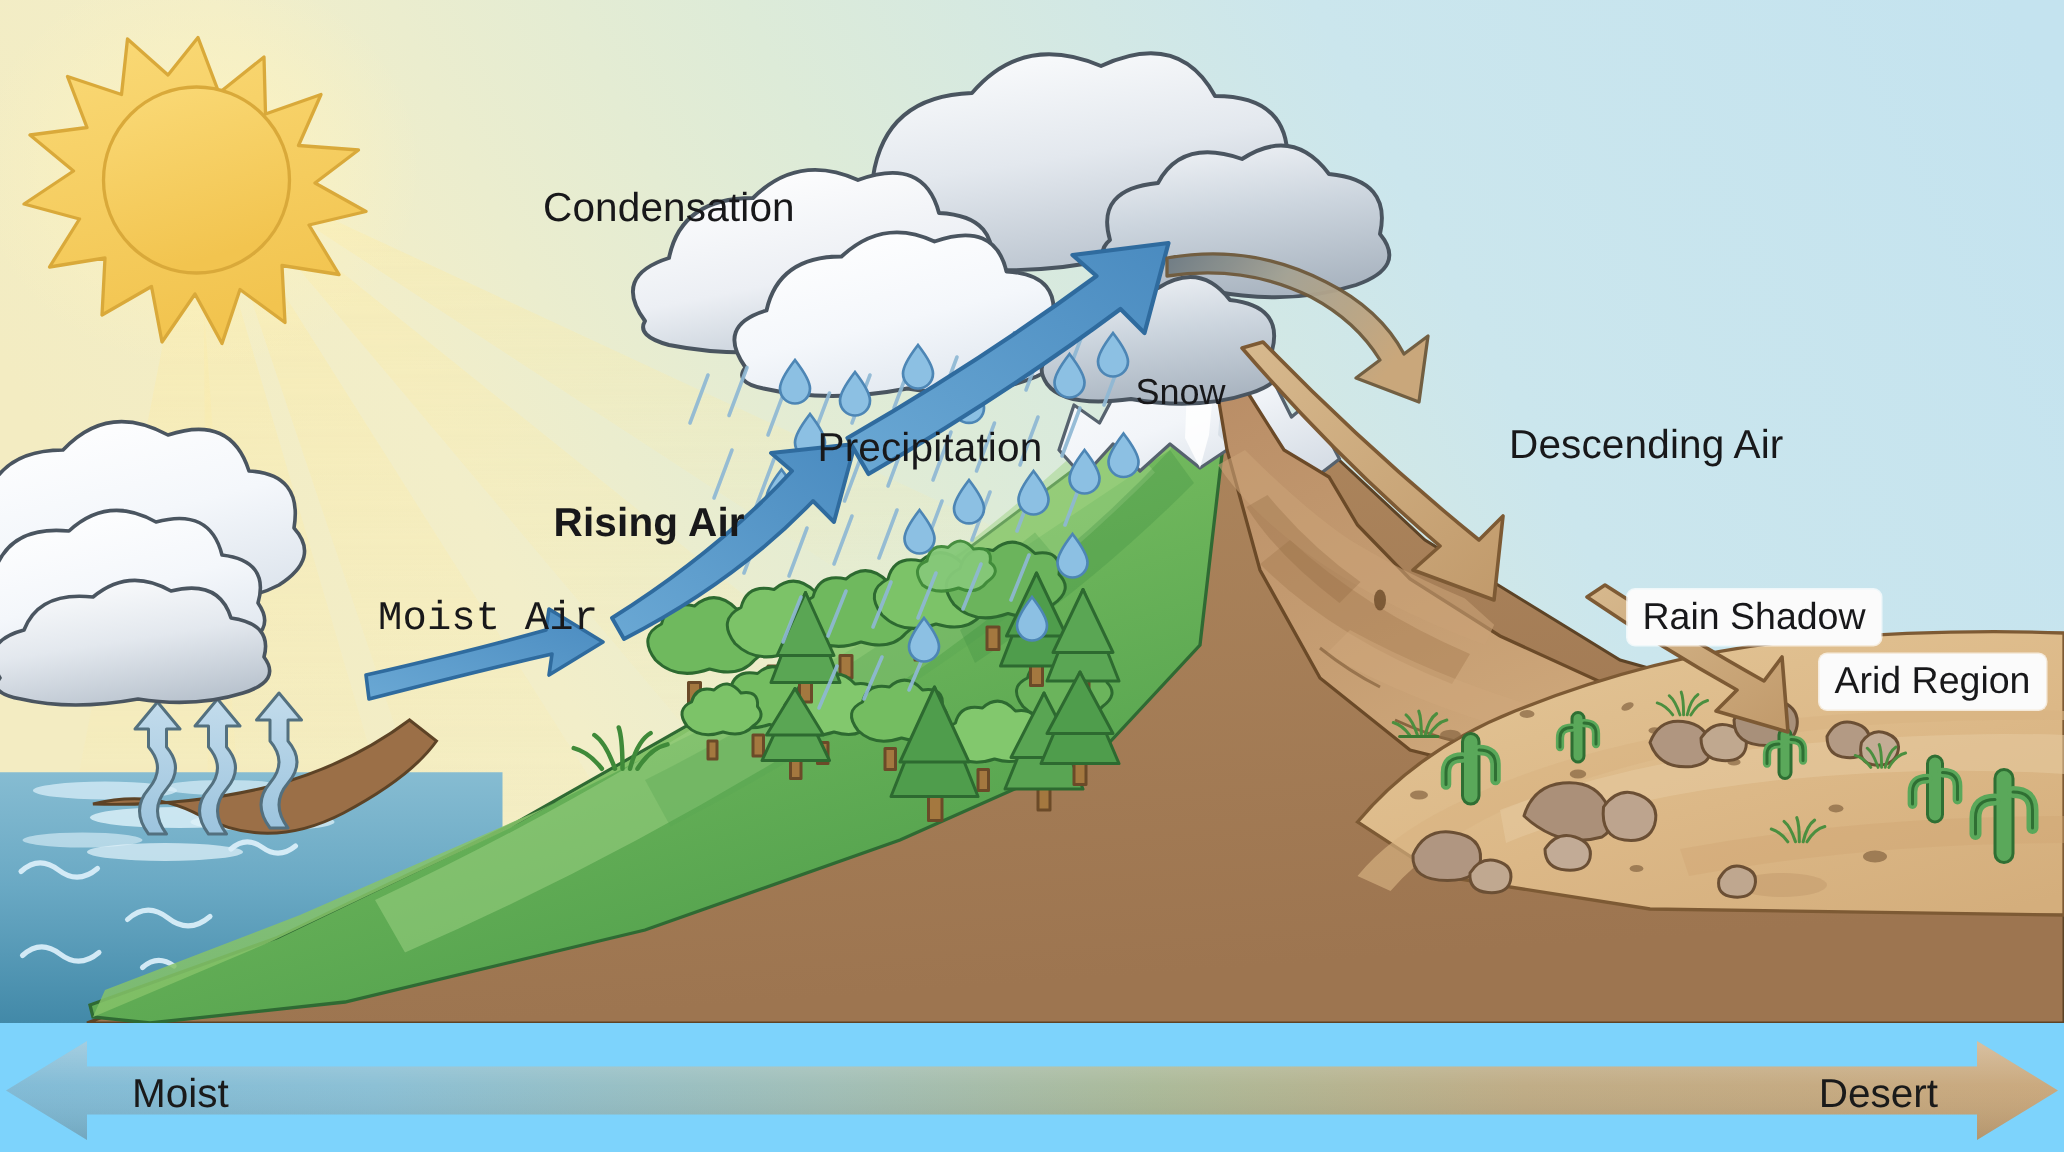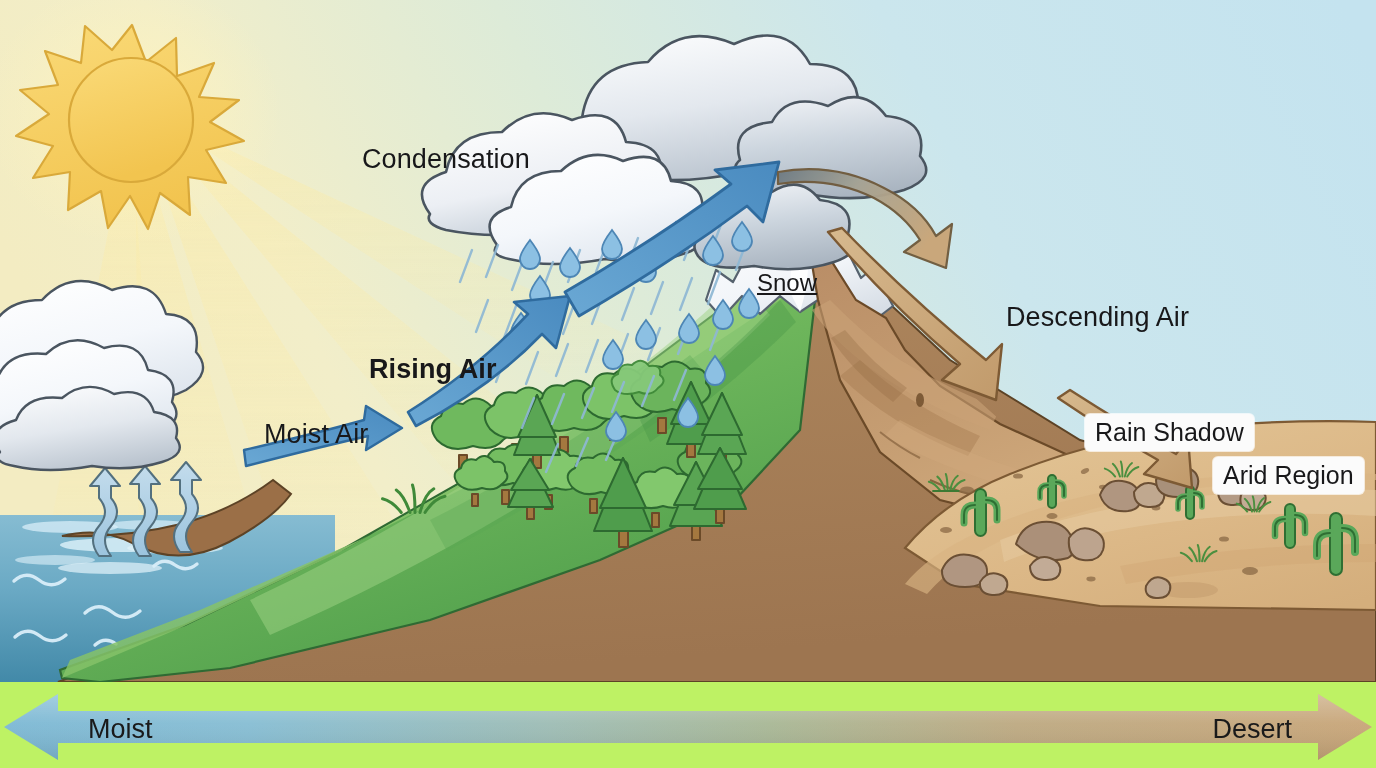--- a/index.html
+++ b/index.html
@@ -1,24 +1,24 @@
 <!DOCTYPE html>
 <html><head>
 <meta charset="utf-8">
 <style>
   html,body{margin:0;padding:0;background:#ffffff;}
   body{width:1376px;height:768px;overflow:hidden;font-family:"Liberation Sans",sans-serif;}
   #stage{position:relative;width:1376px;height:768px;background:#ffffff;}
   #scene{position:absolute;left:0;top:0;width:1376px;height:682px;overflow:hidden;}
   #scene svg, #barwrap svg{display:block;}
-  .lbl{position:absolute;color:#18181a;font-family:"Liberation Sans",sans-serif;white-space:nowrap;margin-top:21px;}
+  .lbl{position:absolute;color:#18181a;font-family:"Liberation Sans",sans-serif;white-space:nowrap;}
   .lbl-plain{font-size:27px;font-weight:400;letter-spacing:.1px;}
   .lbl-box{font-size:25px;font-weight:400;background:#fbfbfb;border-radius:5px;padding:4px 10px;box-shadow:0 0 0 1px rgba(255,255,255,.7);}
-  .lbl-snow{font-size:24px;text-decoration:underline;}
-  #barwrap{position:absolute;left:0;top:682px;width:1376px;height:86px;background:#bef264;}
+  .lbl-snow{font-size:24px;}
+  #barwrap{position:absolute;left:0;top:682px;width:1376px;height:86px;background:#7dd3fc;}
 </style>
 </head>
 <body>
 
 <div id="stage">
 
   <div id="scene">
   <svg width="1376" height="682" viewBox="0 0 1376 682" xmlns="http://www.w3.org/2000/svg">
     <defs>
       <linearGradient id="skyG" x1="0" y1="0.35" x2="1" y2="0.1">
@@ -503,24 +503,25 @@
       <g stroke="#7d5a34" stroke-width="2.4" stroke-linejoin="round">
         <path d="M1070,390 q56,36 106,64 l12,-16 l4,50 l-48,-14 l14,-14 q-50,-28 -100,-62 Z" fill="url(#tanArrowG)"></path>
       </g>
 
     </g>
   </svg>
   </div>
 
   <div class="lbl lbl-plain" style="left:362px;top:123px;">Condensation</div>
 
+  <div class="lbl lbl-plain" style="left:545px;top:283px;">Precipitation</div>
 
   <div class="lbl lbl-plain" style="left:369px;top:333px;font-weight:bold;">Rising Air</div>
 
-  <div class="lbl lbl-plain" style="left:264px;top:398px;">Moist Air</div>
+  <div class="lbl lbl-plain" style="left:252px;top:398px;font-family:Liberation Mono, monospace;">Moist Air</div>
 
   <div class="lbl lbl-snow" style="left:757px;top:248px;">Snow</div>
 
   <div class="lbl lbl-plain" style="left:1006px;top:281px;">Descending Air</div>
 
   <div class="lbl lbl-box" style="left:1085px;top:393px;">Rain Shadow</div>
 
   <div class="lbl lbl-box" style="left:1213px;top:436px;">Arid Region</div>
 
   <div id="barwrap">

